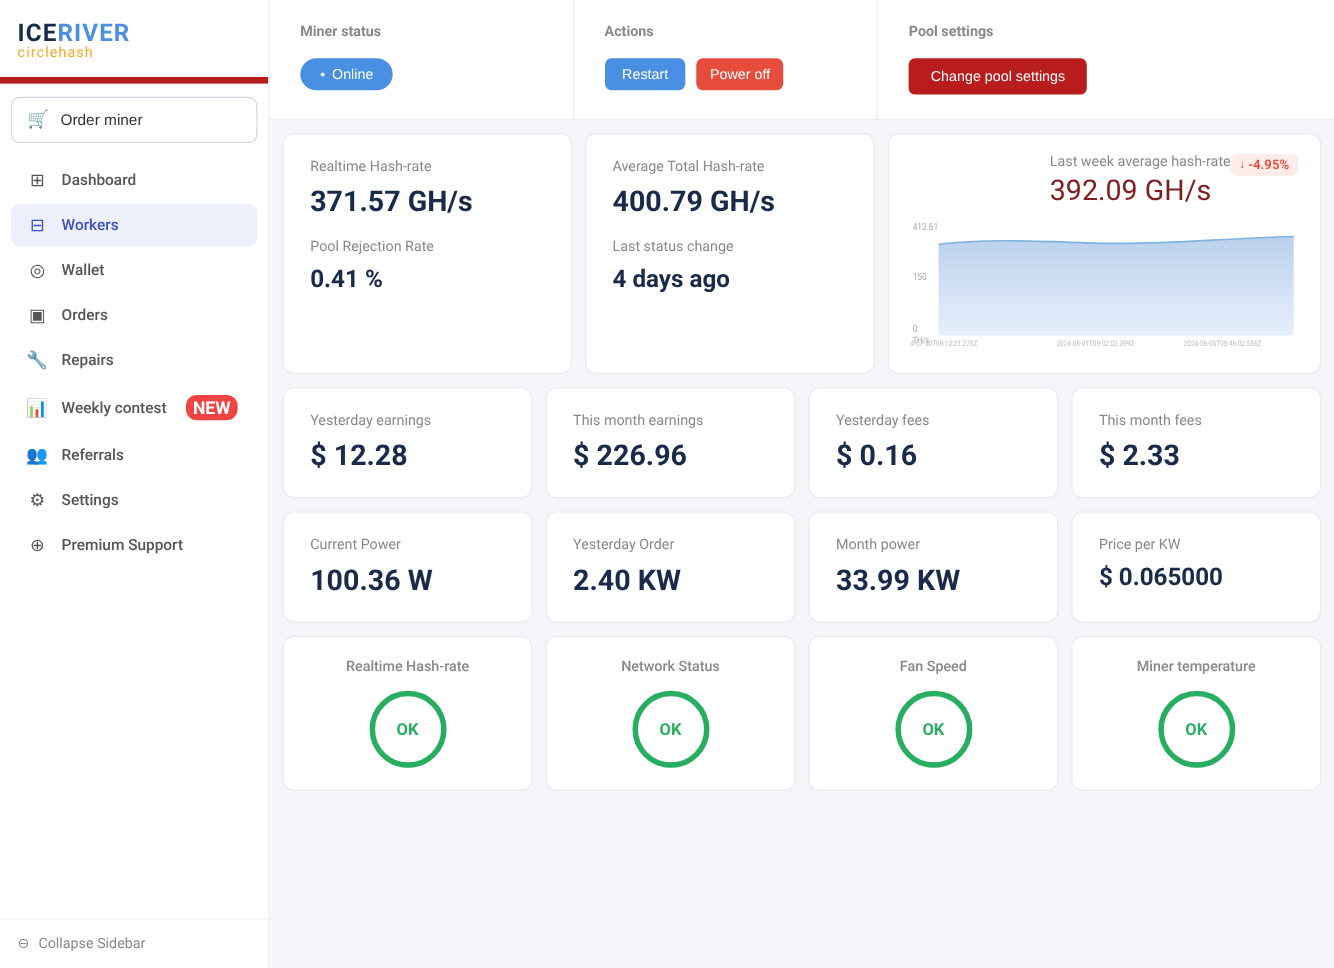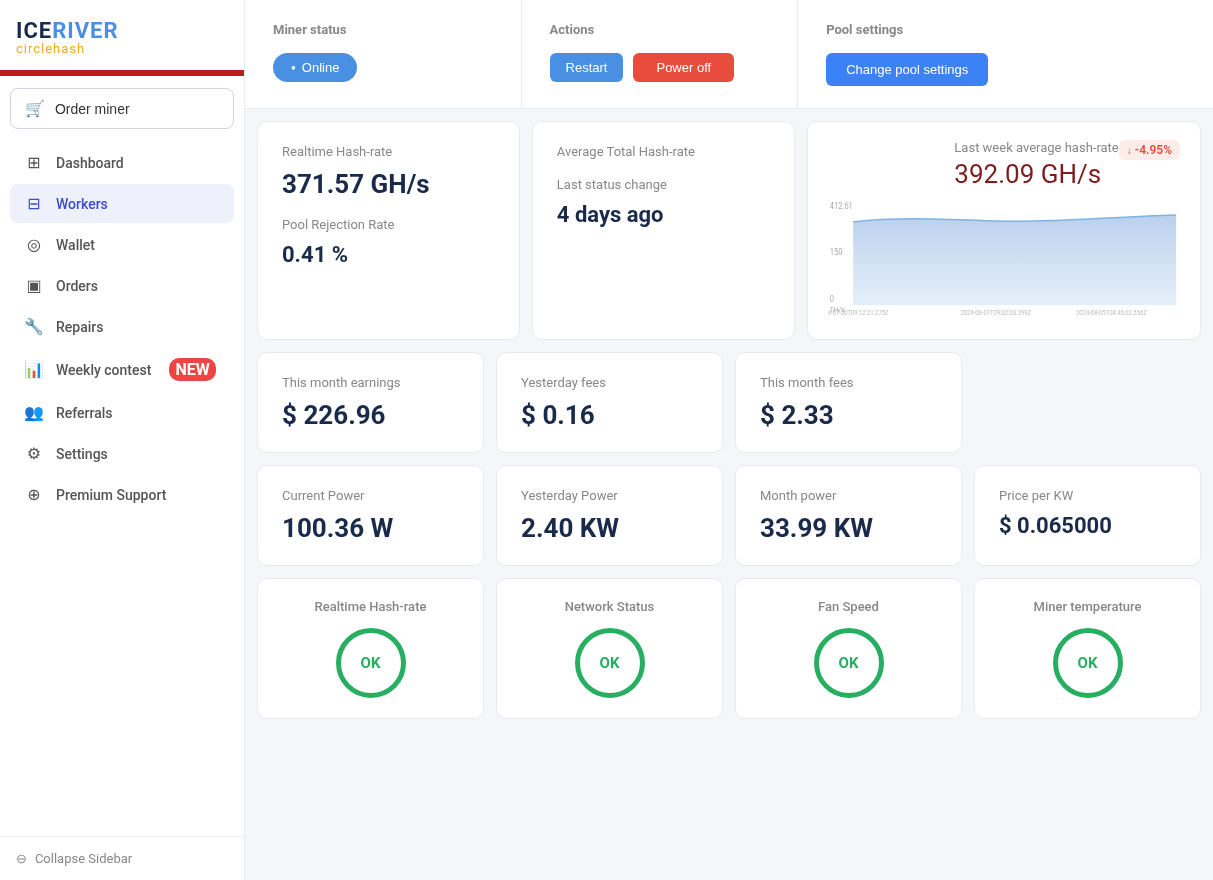--- a/index.html
+++ b/index.html
@@ -26,22 +26,22 @@
 
     
     .top-row { display: grid; grid-template-columns: 1fr 1fr 1.5fr; gap: 0; border-bottom: 1px solid #e8eaf0; background: #fff; }
     .top-card { padding: 22px 28px; border-right: 1px solid #e8eaf0; }
     .top-card:last-child { border-right: none; }
     .top-card-title { font-size: 13px; color: #888; font-weight: 700; margin-bottom: 16px; }
     .top-card-actions { display: flex; gap: 10px; align-items: center; flex-wrap: wrap; }
     .btn-online { background: #4a90e2; color: #fff; border: none; border-radius: 20px; padding: 7px 18px; font-size: 13px; cursor: pointer; display: flex; align-items: center; gap: 6px; }
     .btn-online::before { content: '●'; font-size: 8px; }
     .btn-restart { background: #4a90e2; color: #fff; border: none; border-radius: 6px; padding: 7px 16px; font-size: 13px; cursor: pointer; }
-    .btn-poweroff { background: #e74c3c; color: #fff; border: none; border-radius: 6px; padding: 7px 23px; font-size: 13px; cursor: pointer; }
-    .btn-pool { background: #3b82f6; color: #fff; border: none; border-radius: 6px; padding: 9px 20px; font-size: 13px; cursor: pointer; }
+    .btn-poweroff { background: #e74c3c; color: #fff; border: none; border-radius: 6px; padding: 7px 12px; font-size: 13px; cursor: pointer; }
+    .btn-pool { background: #b91c1c; color: #fff; border: none; border-radius: 6px; padding: 9px 20px; font-size: 13px; cursor: pointer; }
 
     
     .stats-grid { padding: 12px; display: grid; gap: 12px; }
     .stats-row-3 { display: grid; grid-template-columns: 1fr 1fr 1.5fr; gap: 12px; }
     .stats-row-4 { display: grid; grid-template-columns: 1fr 1fr 1fr 1fr; gap: 12px; }
     .stat-card { background: #fff; border-radius: 10px; padding: 22px 24px; border: 1px solid #e8eaf0; }
     .stat-label { font-size: 13px; color: #888; margin-bottom: 10px; }
     .stat-value { font-size: 26px; font-weight: 700; color: #1a2a4a; }
     .stat-card-chart { background: #fff; border-radius: 10px; padding: 18px 20px; border: 1px solid #e8eaf0; position: relative; }
     .chart-header { display: flex; justify-content: flex-end; align-items: flex-start; margin-bottom: 8px; }
@@ -153,20 +153,21 @@
       <div class="stat-card">
         <div class="stat-label">Realtime Hash-rate</div>
         <div class="stat-value">371.57 GH/s</div>
         <div style="margin-top: 18px;">
           <div class="stat-label">Pool Rejection Rate</div>
           <div class="stat-value" style="font-size: 22px;">0.41 %</div>
         </div>
       </div>
       <div class="stat-card">
         <div class="stat-label">Average Total Hash-rate</div>
+        <div class="stat-value">400.79 GH/s</div>
         <div style="margin-top: 18px;">
           <div class="stat-label">Last status change</div>
           <div class="stat-value" style="font-size: 22px;">4 days ago</div>
         </div>
       </div>
       <div class="stat-card-chart">
         <div class="chart-header">
           <div>
             <div class="chart-label">Last week average hash-rate</div>
             <div class="chart-value">392.09 GH/s</div>
@@ -197,40 +198,44 @@
 
           <text x="30" y="118" font-size="7" fill="#bbb" text-anchor="middle">2024-07-30T09:12:21.275Z</text>
           <text x="200" y="118" font-size="7" fill="#bbb" text-anchor="middle">2024-08-01T09:02:03.399Z</text>
           <text x="380" y="118" font-size="7" fill="#bbb" text-anchor="end">2024-08-05T08:46:02.556Z</text>
         </svg>
       </div>
     </div>
 
     <div class="stats-row-4">
       <div class="stat-card">
+        <div class="stat-label">Yesterday earnings</div>
+        <div class="stat-value">$ 12.28</div>
+      </div>
+      <div class="stat-card">
         <div class="stat-label">This month earnings</div>
         <div class="stat-value">$ 226.96</div>
       </div>
       <div class="stat-card">
         <div class="stat-label">Yesterday fees</div>
         <div class="stat-value">$ 0.16</div>
       </div>
       <div class="stat-card">
         <div class="stat-label">This month fees</div>
         <div class="stat-value">$ 2.33</div>
       </div>
     </div>
 
     <div class="stats-row-4">
       <div class="stat-card">
         <div class="stat-label">Current Power</div>
         <div class="stat-value">100.36 W</div>
       </div>
       <div class="stat-card">
-        <div class="stat-label">Yesterday Power</div>
+        <div class="stat-label">Yesterday Order</div>
         <div class="stat-value">2.40 KW</div>
       </div>
       <div class="stat-card">
         <div class="stat-label">Month power</div>
         <div class="stat-value">33.99 KW</div>
       </div>
       <div class="stat-card">
         <div class="stat-label">Price per KW</div>
         <div class="stat-value" style="font-size: 22px;">$ 0.065000</div>
       </div>

